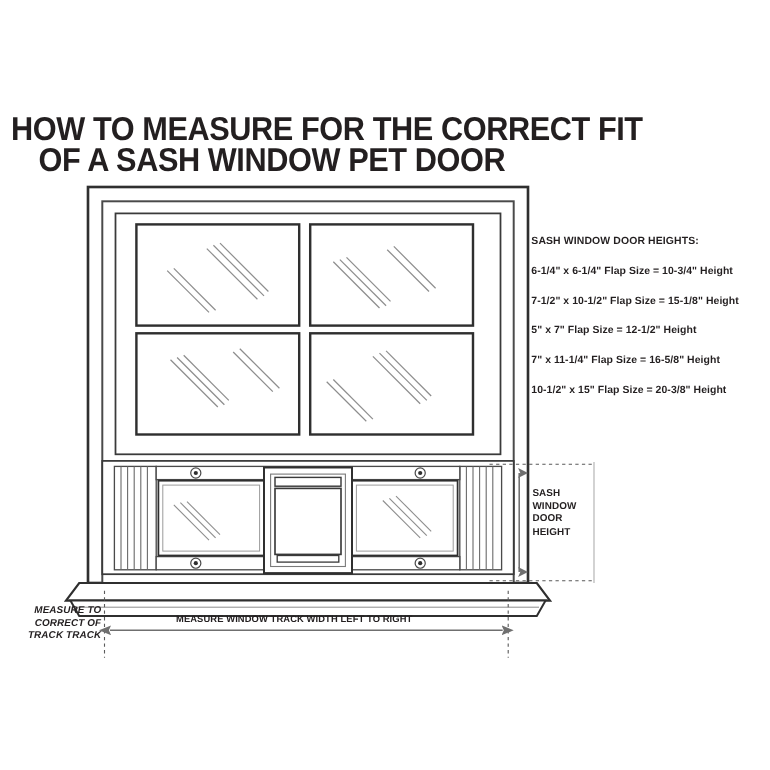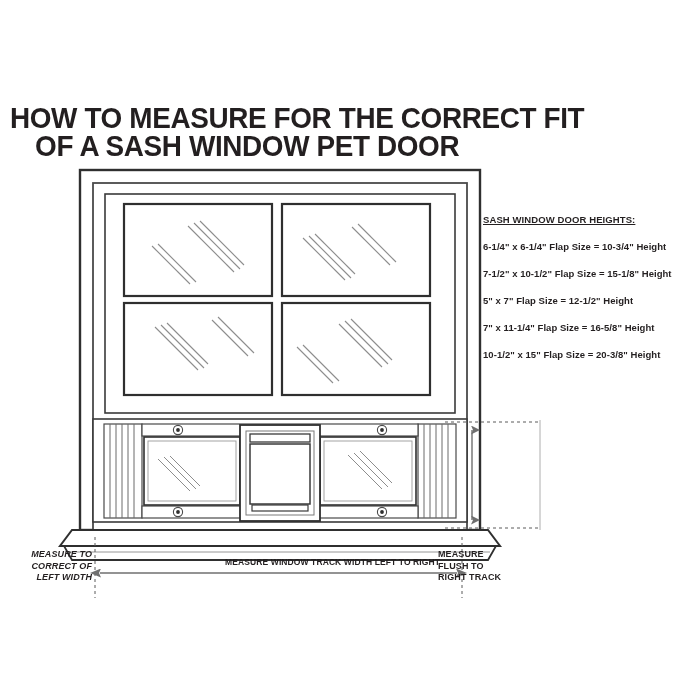--- a/index.html
+++ b/index.html
@@ -34,41 +34,40 @@
   .specs{
     position:absolute;
     left:483px; top:214px;
     width:215px;
   }
   .specs .head{
     font-size:9.5px;font-weight:700;
     letter-spacing:0.1px;
     margin-bottom:16px;
     white-space:nowrap;
-    text-decoration:underline;
   }
   .specs .row{
     font-size:9.5px;font-weight:700;
     letter-spacing:0.05px;
     margin-bottom:16px;
     white-space:nowrap;
   }
 
   
   .lbl{
     position:absolute;
     font-size:9px;font-weight:700;
     line-height:11.5px;
     letter-spacing:0.1px;
     color:#231f20;
     white-space:nowrap;
   }
   #lbl-left{ left:6px; top:549px; width:86px; text-align:right;font-style:italic;}
   #lbl-right{ left:438px; top:549px; width:110px; text-align:left;}
-  #lbl-width{ left:160px; top:557px; width:280px; text-align:right; font-size:8.5px;}
+  #lbl-width{ left:160px; top:557px; width:280px; text-align:left; font-size:8.5px;}
   #lbl-height{ left:484px; top:443px; width:60px; text-align:left;}
   #lbl-height span{display:block;}
 </style>
 </head>
 <body>
 
 <div id="stage">
 
   <div class="title">
     <span class="l1">HOW TO MEASURE FOR THE CORRECT FIT</span>
@@ -257,25 +256,26 @@
       <line x1="462" y1="537" x2="462" y2="598" stroke="#5a5a5a" stroke-width="1" stroke-dasharray="3,3"></line>
 
       <line x1="100" y1="573" x2="457" y2="573" stroke="#6f6f6f" stroke-width="1.3" marker-start="url(#arrL)" marker-end="url(#arrR)"></line>
     </g>
 
   </svg>
 
   <div class="lbl" id="lbl-left">
     <span>MEASURE TO</span><br>
     <span>CORRECT OF</span><br>
-    <span>LEFT WIDTH</span>
-  </div>
-
-  <div class="lbl" id="lbl-right">
-    <span>MEASURE</span><br>
-    <span>FLUSH TO</span><br>
-    <span>RIGHT TRACK</span>
-  </div>
+    <span>TRACK TRACK</span>
+  </div>
+
 
   <div class="lbl" id="lbl-width">MEASURE WINDOW TRACK WIDTH LEFT TO RIGHT</div>
 
+  <div class="lbl" id="lbl-height">
+    <span>SASH</span>
+    <span>WINDOW</span>
+    <span>DOOR</span>
+    <span>HEIGHT</span>
+  </div>
 
 </div>
 
 </body></html>

